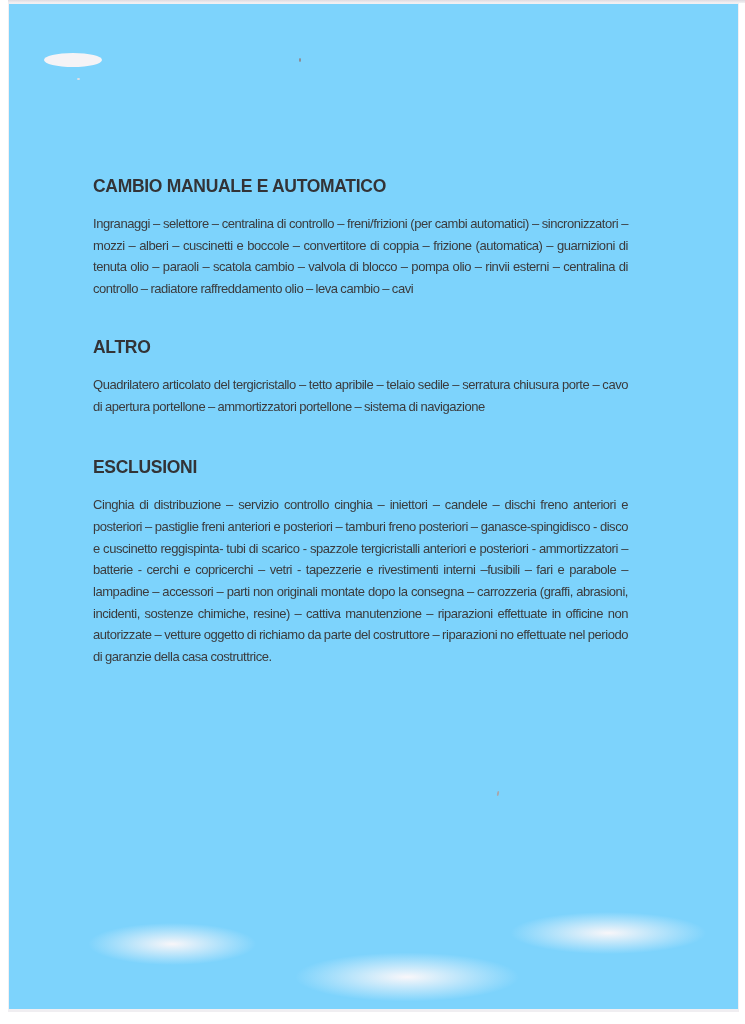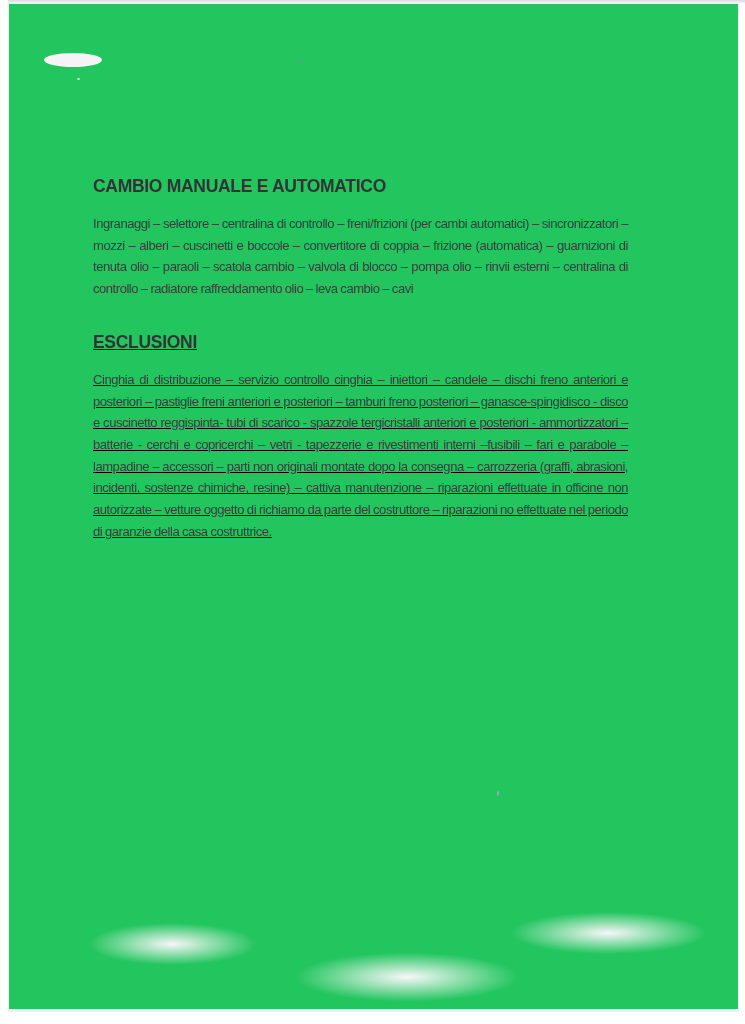--- a/index.html
+++ b/index.html
@@ -14,21 +14,21 @@
     overflow: hidden;
     font-family: "Liberation Sans", sans-serif;
   }
   
   .scan-page {
     position: absolute;
     left: 8px;
     top: 3px;
     right: 6px;
     bottom: 14px;
-    background: #22c55e;
+    background: #7dd3fc;
     box-shadow: 0 0 0 1px #f1eff2 inset;
   }
   .page-edge-top {
     position: absolute;
     left: 8px;
     top: 0;
     right: 0;
     height: 3px;
     background: linear-gradient(#dedbe0, #f3f1f4);
   }
@@ -57,21 +57,21 @@
     margin: 0;
     font-size: 13px;
     line-height: 21.7px;
     letter-spacing: -0.45px;
     word-spacing: -0.4px;
     text-align: justify;
     color: #3b3b3d;
   }
   .sec-1 { padding-top: 173px; }
   .sec-2 { margin-top: 37px; }
-  .sec-3 { margin-top: 32px; text-decoration: underline; }
+  .sec-3 { margin-top: 40px; }
 
   
   .speck {
     position: absolute;
     display: block;
     background: #9a979c;
     border-radius: 50%;
   }
   .speck-1 { left: 291px; top: 55px; width: 2px; height: 4px; background:#8d8a90; }
   .speck-2 { left: 489px; top: 788px; width: 2px; height: 5px; background:#a9a6ab; transform: rotate(12deg); }
@@ -104,20 +104,24 @@
   <span class="speck speck-3"></span>
   <div class="mottle"></div>
 
   <div class="content">
 
     <section class="doc-section sec-1">
       <h2>CAMBIO MANUALE E AUTOMATICO</h2>
       <p>Ingranaggi – selettore – centralina di controllo – freni/frizioni (per cambi automatici) – sincronizzatori – mozzi – alberi – cuscinetti e boccole – convertitore di coppia – frizione (automatica) – guarnizioni di tenuta olio – paraoli – scatola cambio – valvola di blocco – pompa olio – rinvii esterni – centralina di controllo – radiatore raffreddamento olio – leva cambio – cavi</p>
     </section>
 
+    <section class="doc-section sec-2">
+      <h2>ALTRO</h2>
+      <p>Quadrilatero articolato del tergicristallo – tetto apribile – telaio sedile – serratura chiusura porte – cavo di apertura portellone – ammortizzatori portellone – sistema di navigazione</p>
+    </section>
 
     <section class="doc-section sec-3">
       <h2>ESCLUSIONI</h2>
       <p>Cinghia di distribuzione – servizio controllo cinghia – iniettori – candele – dischi freno anteriori e posteriori – pastiglie freni anteriori e posteriori – tamburi freno posteriori – ganasce-spingidisco - disco e cuscinetto reggispinta-  tubi di scarico - spazzole tergicristalli anteriori e posteriori - ammortizzatori – batterie - cerchi e copricerchi – vetri - tapezzerie e rivestimenti interni –fusibili – fari e parabole – lampadine – accessori – parti non originali montate dopo la consegna – carrozzeria (graffi, abrasioni, incidenti, sostenze chimiche, resine) – cattiva manutenzione – riparazioni effettuate in officine non autorizzate – vetture oggetto di richiamo da parte del costruttore – riparazioni no effettuate nel periodo di garanzie della casa costruttrice.</p>
     </section>
 
   </div>
 </div>
 
 <div class="page-edge-top"></div>

